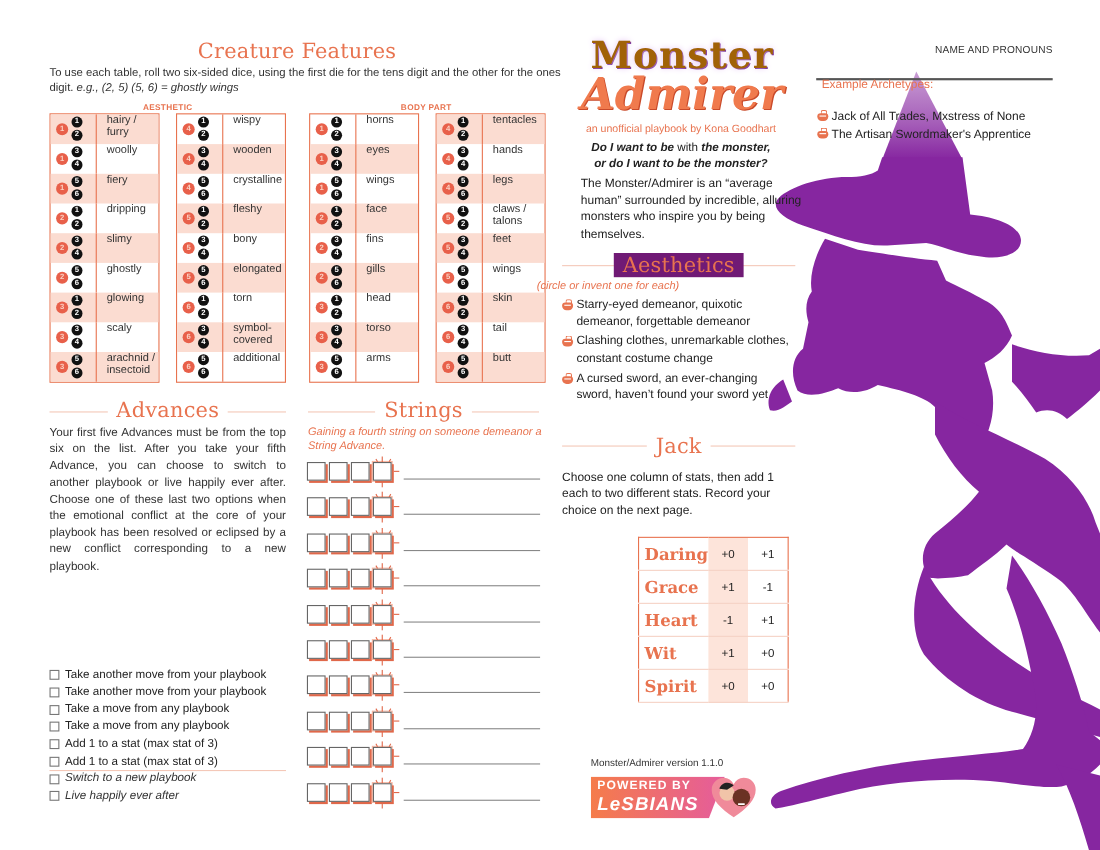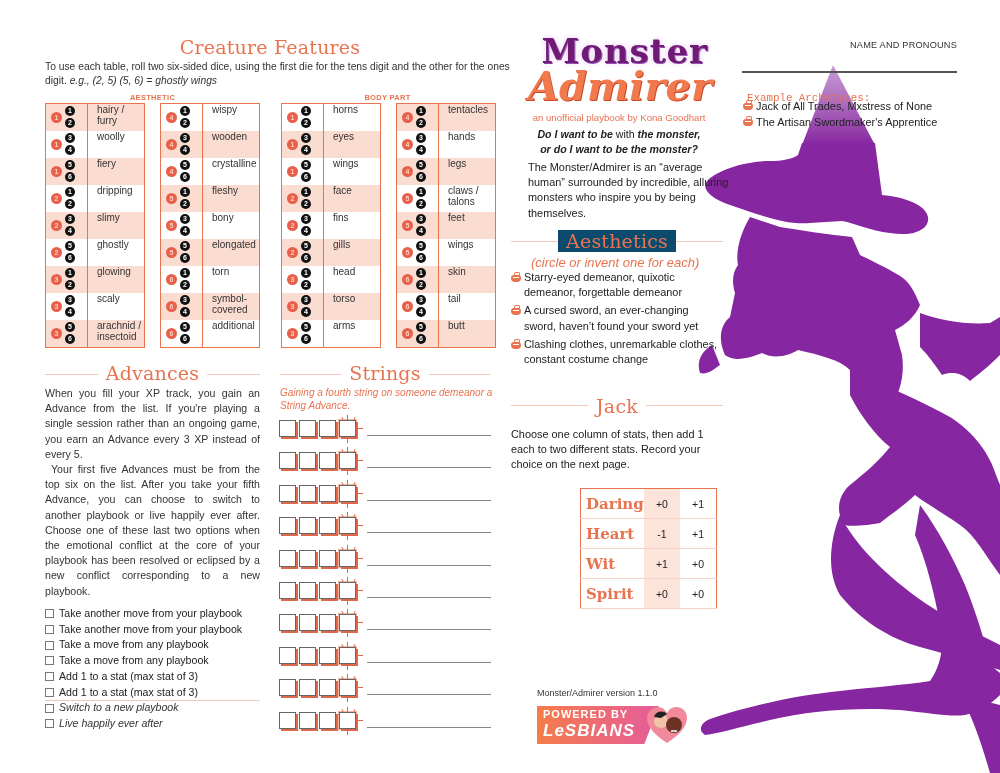--- a/index.html
+++ b/index.html
@@ -39,29 +39,29 @@
   
   #str-title { left: 280px; top: 362px; width: 210px; font-size: 19px; }
   #str-sub { left: 280px; top: 386px; width: 220px; font-size: 10px; line-height: 13px; color: #e8734f; font-style: italic; }
   .srow { position: absolute; left: 279px; width: 215px; height: 20px; }
   .sbox { position: absolute; top: 0; width: 17px; height: 17px; border: 1px solid #666; background: #fff; box-shadow: 2px 2px 0 #e0684a; }
   .sbox.burst { box-shadow: 2px 2px 0 #e0684a, 0 0 0 1px #f7b6a2; }
   .ray { position: absolute; background: #e0684a; }
   .sline { position: absolute; left: 88px; top: 15px; width: 124px; height: 1px; background: #888; }
 
   
-  #logo-monster { left: 532px; top: 31px; width: 176px; font-family: "DejaVu Serif", serif; font-weight: bold; font-size: 34px; color: #701a75; text-align: right; letter-spacing: 1px; text-shadow: 0 0 6px #e6c8f3, 1px 1px 0 #6d1f8f; }
+  #logo-monster { left: 532px; top: 31px; width: 176px; font-family: "DejaVu Serif", serif; font-weight: bold; font-size: 34px; color: #a16207; text-align: center; letter-spacing: 1px; text-shadow: 0 0 6px #e6c8f3, 1px 1px 0 #6d1f8f; }
   #logo-admirer { left: 515px; top: 62px; width: 210px; font-family: "DejaVu Serif", serif; font-style: italic; font-weight: bold; font-size: 40px; color: #f07a4d; text-align: center; text-shadow: 1px 1px 0 #c94a2a; }
   #byline { left: 513px; top: 112px; width: 212px; text-align: center; font-size: 9.6px; color: #e8734f; }
   #question { left: 513px; top: 127px; width: 212px; text-align: center; font-size: 10.6px; line-height: 15px; font-style: italic; font-weight: bold; color: #222; }
   #question .plain { font-weight: normal; font-style: normal; }
   #intro { left: 511px; top: 160px; width: 212px; font-size: 10.9px; line-height: 15.2px; color: #222; margin-left: 17px; }
 
   #aes-title { left: 511px; top: 230px; width: 212px; font-size: 19px; }
-  #aes-sub { left: 531px; top: 255px; width: 212px; font-size: 13px; color: #e8734f; font-style: italic; }
+  #aes-sub { left: 488px; top: 255px; width: 212px; font-size: 10px; color: #e8734f; font-style: italic; }
   #aes-list { left: 511px; top: 270px; width: 212px; font-size: 10.9px; line-height: 15.2px; color: #222; }
   .bul { display: flex; margin-bottom: 3px; }
   .bul .ico { flex: none; width: 11px; height: 9px; margin-top: 3px; margin-right: 2px; position: relative; }
   .pot { position: absolute; left: 0; top: 2px; width: 10px; height: 7px; border-radius: 3px 3px 4px 4px; background: #e8734f; }
   .pot::before { content: ""; position: absolute; left: 3px; top: -3px; width: 4px; height: 3px; border: 1px solid #e8734f; border-bottom: 0; border-radius: 2px 2px 0 0; }
   .pot::after { content: ""; position: absolute; left: 2px; top: 2px; width: 6px; height: 1px; background: #fff; }
 
   #stats-title { left: 511px; top: 395px; width: 212px; font-size: 19px; }
   #stats-desc { left: 511px; top: 427px; width: 212px; font-size: 10.9px; line-height: 15.2px; color: #222; }
   #stats-table { left: 580px; top: 488px; width: 137px; border: 1.5px solid #e8734f; border-collapse: collapse; }
@@ -73,21 +73,21 @@
   #version { left: 537px; top: 688px; font-size: 9px; color: #333; }
   #pbl { left: 537px; top: 703px; width: 153px; height: 43px; }
   #pbl .band { position: absolute; left: 0; top: 3px; width: 122px; height: 38px; background: linear-gradient(90deg, #f57c4a, #e55c9c); clip-path: polygon(0 0, 100% 0, 88% 100%, 0 100%); }
   #pbl .t1 { position: absolute; left: 6px; top: 5px; font-size: 11px; font-weight: bold; color: #fff; letter-spacing: 1px; }
   #pbl .t2 { position: absolute; left: 6px; top: 18px; font-size: 17px; font-weight: bold; font-style: italic; color: #fff; letter-spacing: 1px; }
   #pbl .heart { position: absolute; left: 108px; top: 2px; width: 44px; height: 40px; }
 
   
   #name-label { left: 740px; top: 40px; width: 217px; text-align: right; font-size: 9.2px; color: #333; letter-spacing: 0.2px; }
   #name-line { left: 742px; top: 71px; width: 215px; height: 1.5px; background: #555; }
-  #arch-title { left: 747px; top: 92px; font-size: 10.8px; color: #e8734f; font-family: Liberation Mono, monospace; }
+  #arch-title { left: 747px; top: 71px; font-size: 10.8px; color: #e8734f; }
   #arch-list { left: 743px; top: 98px; width: 225px; font-size: 10.9px; line-height: 16px; color: #222; }
 
   #silhouette { left: 690px; top: 55px; width: 310px; height: 718px; }
 </style>
 </head>
 <body>
 
 <div id="cf-title" class="abs heading">Creature Features</div>
 <div id="cf-intro" class="abs">
   <span>To use each table, roll two six-sided dice, using the first die for the tens digit and the other for the ones digit.</span>
@@ -389,21 +389,20 @@
         <span class="one a">5</span>
         <span class="one b">6</span>
       </div>
       <div class="txt">butt</div>
     </div>
   </div>
 
 <div class="hline" style="left:45px; top:374px; width:215px;"></div>
 <div id="adv-title" class="abs heading"><span style="background:#fff; padding:0 8px;">Advances</span></div>
 <div id="adv-body" class="abs">
-  <p>When you fill your XP track, you gain an Advance from the list. If you're playing a single session rather than an ongoing game, you earn an Advance every 3 XP instead of every 5.</p>
   <p>Your first five Advances must be from the top six on the list. After you take your fifth Advance, you can choose to switch to another playbook or live happily ever after. Choose one of these last two options when the emotional conflict at the core of your playbook has been resolved or eclipsed by a new conflict corresponding to a new playbook.</p>
 </div>
 <div id="adv-list" class="abs">
     <div class="chk">
       <span class="box"></span>
       <span class="lbl">Take another move from your playbook</span>
     </div>
     <div class="chk">
       <span class="box"></span>
       <span class="lbl">Take another move from your playbook</span>
@@ -592,52 +591,57 @@
 <div id="logo-monster" class="abs">Monster</div>
 <div id="logo-admirer" class="abs">Admirer</div>
 <div id="byline" class="abs">an unofficial playbook by Kona Goodhart</div>
 <div id="question" class="abs">
   <span>Do I want to be </span><span class="plain">with</span><span> the monster,</span><br>
   <span>or do I want to be </span><span>the</span><span> monster?</span>
 </div>
 <div id="intro" class="abs">The Monster/Admirer is an “average human” surrounded by incredible, alluring monsters who inspire you by being themselves.</div>
 
 <div class="hline" style="left:511px; top:241px; width:212px;"></div>
-<div id="aes-title" class="abs heading"><span style="background:#0c4a6e; padding:0 8px;text-align:center;">Aesthetics</span></div>
+<div id="aes-title" class="abs heading"><span style="background:#701a75; padding:0 8px;text-align:center;">Aesthetics</span></div>
 <div id="aes-sub" class="abs">(circle or invent one for each)</div>
 <div id="aes-list" class="abs">
     <div class="bul">
       <span class="ico">
         <span class="pot"></span>
       </span>
       <span>Starry-eyed demeanor, quixotic demeanor, forgettable demeanor</span>
     </div>
     <div class="bul">
       <span class="ico">
         <span class="pot"></span>
       </span>
-      <span>A cursed sword, an ever-changing sword, haven’t found your sword yet</span>
+      <span>Clashing clothes, unremarkable clothes, constant costume change</span>
     </div>
     <div class="bul">
       <span class="ico">
         <span class="pot"></span>
       </span>
-      <span>Clashing clothes, unremarkable clothes, constant costume change</span>
+      <span>A cursed sword, an ever-changing sword, haven’t found your sword yet</span>
     </div>
   </div>
 
 <div class="hline" style="left:511px; top:405px; width:212px;"></div>
 <div id="stats-title" class="abs heading"><span style="background:#fff; padding:0 8px;">Jack</span></div>
 <div id="stats-desc" class="abs">Choose one column of stats, then add 1 each to two different stats. Record your choice on the next page.</div>
 <table id="stats-table" class="abs">
     <tbody id="stats-body">
       <tr>
         <td class="sn">Daring</td>
         <td class="c1">+0</td>
         <td class="c2">+1</td>
+      </tr>
+      <tr>
+        <td class="sn">Grace</td>
+        <td class="c1">+1</td>
+        <td class="c2">-1</td>
       </tr>
       <tr>
         <td class="sn">Heart</td>
         <td class="c1">-1</td>
         <td class="c2">+1</td>
       </tr>
       <tr>
         <td class="sn">Wit</td>
         <td class="c1">+1</td>
         <td class="c2">+0</td>

